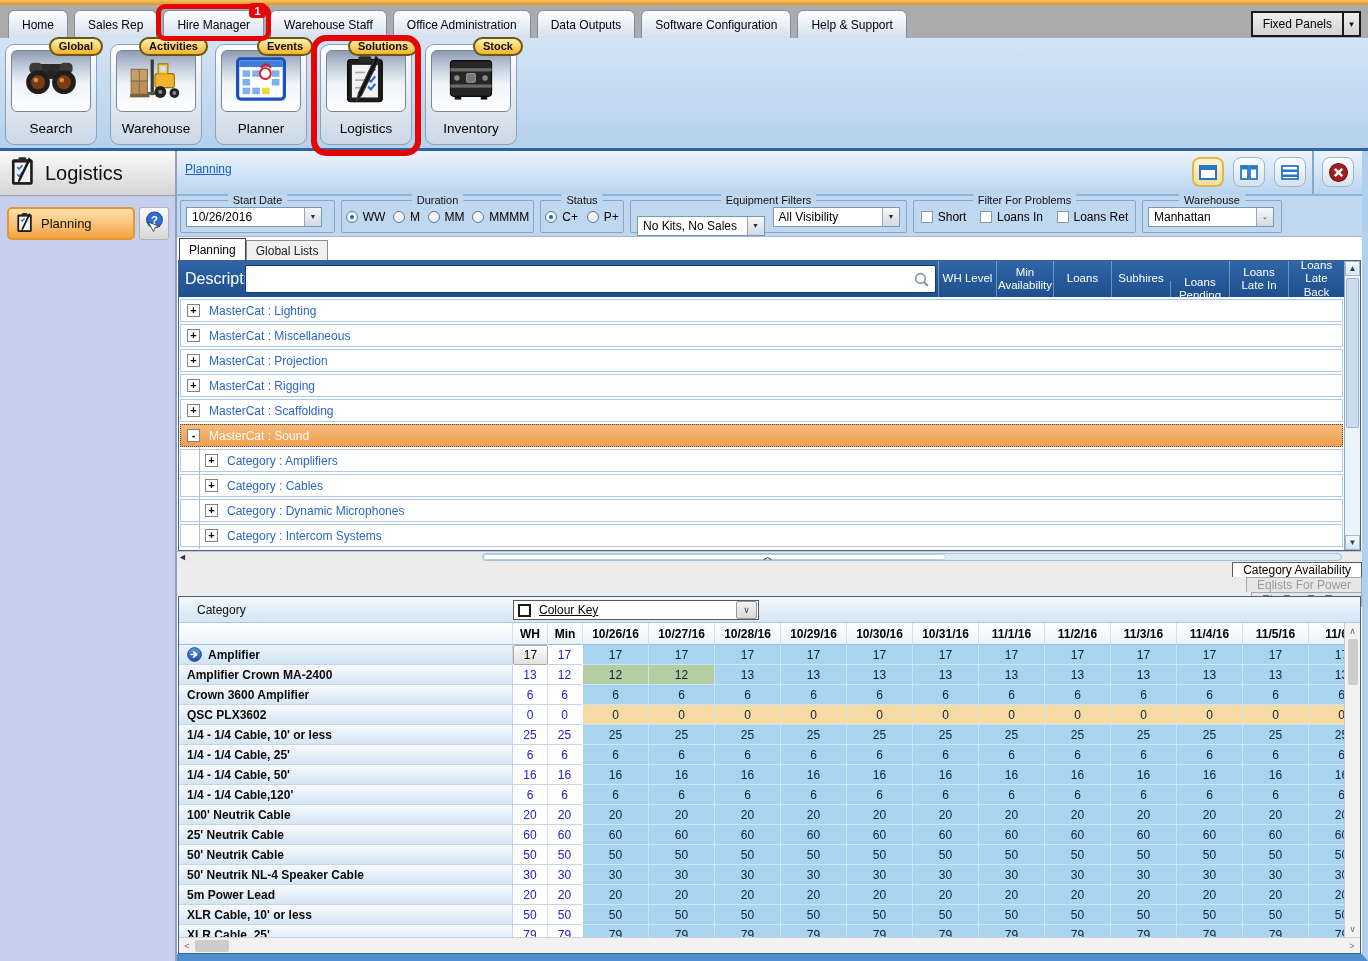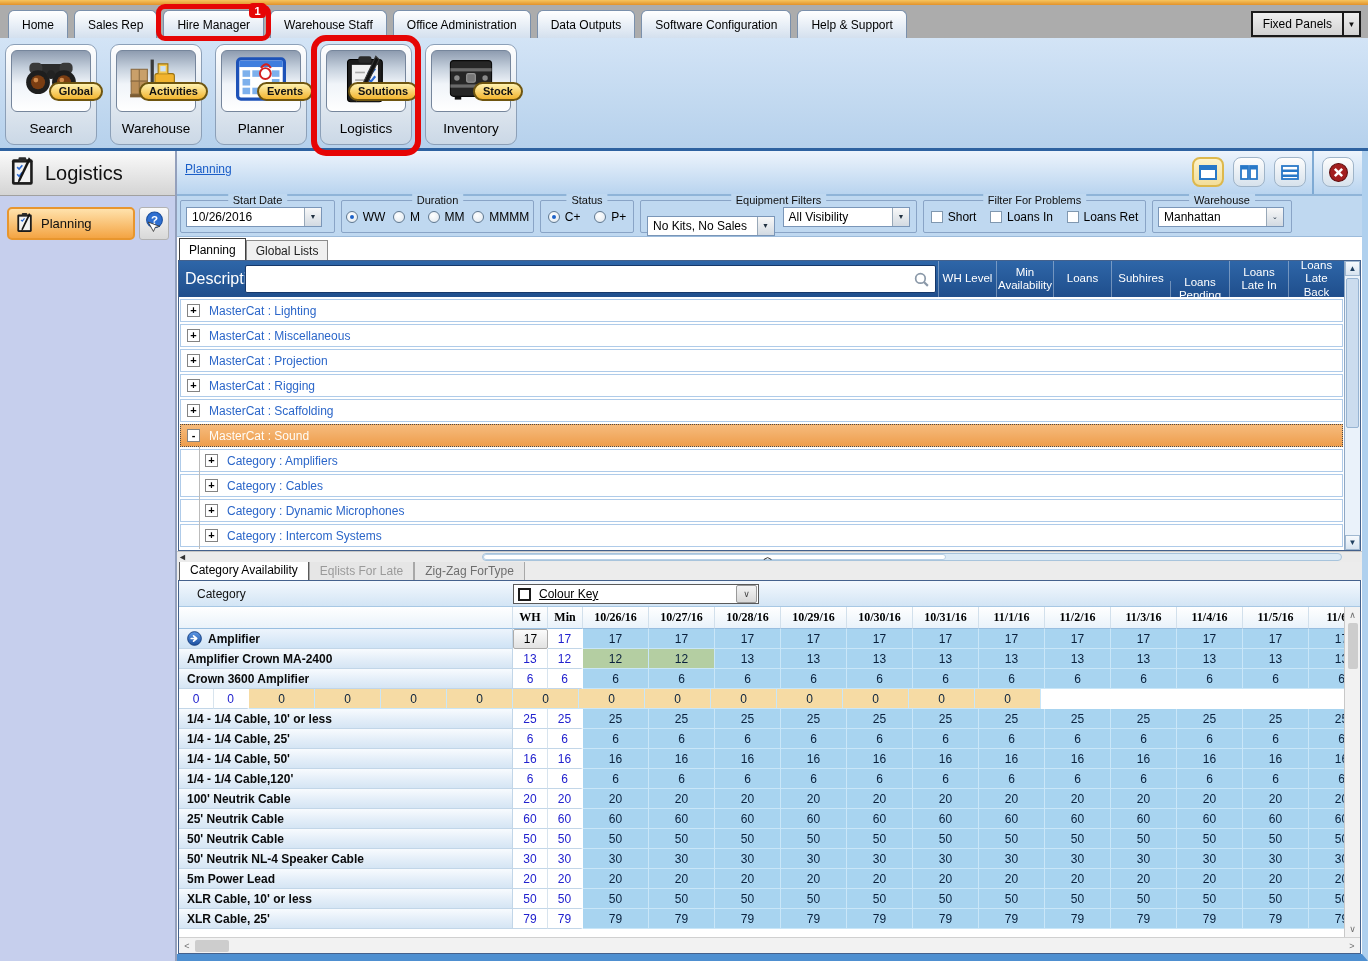--- a/index.html
+++ b/index.html
@@ -24,21 +24,21 @@
   
   .ribbon { height:113px; background:linear-gradient(180deg,#D3E4F6,#B6D1EC); border-bottom:3px solid #2E62A0; display:flex; gap:13px; padding:6px 0 0 5px; position:relative; }
   .rbtn-wrap { position:relative; width:92px; height:101px; }
   .rbtn { width:92px; height:101px; border:1px solid #8CA0B8; border-radius:9px; background:linear-gradient(180deg,#FEFEFE,#CBD8E6);
           display:flex; flex-direction:column; box-shadow:inset 0 1px 0 #fff; }
   .rbtn-well { margin:5px 5px 0 5px; height:62px; border-radius:6px; border:1px solid #76869C;
                background:linear-gradient(180deg,#8E9CB0 0%,#C4CFDC 28%,#F0F4F9 55%,#FFFFFF 100%);
                display:flex; align-items:center; justify-content:center; }
   .rbtn-label { flex:1; display:flex; align-items:center; justify-content:center; font-size:13.5px; color:#000; }
   .rbadge { position:absolute; top:-7px; right:-6px; background:linear-gradient(180deg,#FFF2B0,#F2B42E); border:2px solid #6E5510;
-            border-radius:10px; padding:1px 8px 2px 8px; font-size:11px; font-weight:bold; color:#111; z-index:4; white-space:nowrap;margin-top:45px; }
+            border-radius:10px; padding:1px 8px 2px 8px; font-size:11px; font-weight:bold; color:#111; z-index:4; white-space:nowrap; }
   .rbtn-annotation { position:absolute; left:-9px; right:-9px; top:-9px; bottom:-11px; border:6px solid #E60505; border-radius:15px; pointer-events:none; z-index:5; }
 
   
   .content { flex:1; display:flex; min-height:0; }
   .sidebar { width:177px; background:#C6CFED; border-right:2px solid #93A0BC; display:flex; flex-direction:column; }
   .sb-header { height:45px; background:linear-gradient(180deg,#FBFBFB,#D4D4D4); border-bottom:1px solid #A0A0A0;
                display:flex; align-items:center; gap:9px; padding-left:10px; font-size:20px; color:#101010; }
   .sb-row { display:flex; gap:4px; margin:11px 6px 0 7px; }
   .sb-planning { width:128px; height:33px; background:linear-gradient(180deg,#FFE2AC,#F4A443); border:2px solid #E8962E; border-radius:5px;
                  display:flex; align-items:center; gap:7px; padding-left:7px; font-size:13px; color:#101010; }
@@ -102,21 +102,21 @@
   .vs-thumb { position:absolute; left:1px; right:1px; top:2px; height:58%; background:#CBDCEE; border:1px solid #97B4D2; border-radius:2px; }
 
   
   .splitter { height:11px; background:#EBEBEB; border-top:1px solid #C6C6C6; position:relative; }
   .split-left { position:absolute; left:1px; top:0px; font-size:9px; color:#333; }
   .split-track { position:absolute; left:305px; right:20px; top:1px; height:8px; background:#DCEAF6; border:1px solid #A8C4DC; border-radius:5px; }
   .split-thumb { position:absolute; left:0; top:0; bottom:0; width:54%; background:#FFFFFF; border:1px solid #B8D0E6; border-radius:5px; }
   .split-up { position:absolute; left:49.5%; top:-1px; font-size:9px; color:#111; font-weight:bold; z-index:2; }
 
   
-  .bottomtabs { height:18px; background:#ECECEC; display:flex; align-items:flex-end; padding-left:2px; }
+  .bottomtabs { height:34px; background:#ECECEC; display:flex; align-items:flex-end; padding-left:8px;flex-direction:column; }
   .btab { padding:0 10px; font-size:12px; display:flex; align-items:center; }
   .btab.active { height:22px; background:#fff; border:1px solid #5A5A5A; border-bottom:none; color:#000; }
   .btab.disabled { height:20px; background:#E6E6E6; border:1px solid #A8A8A8; border-bottom:none; color:#9A9A9A; }
   .btab.idle { height:20px; background:#E6E6E6; border:1px solid #A8A8A8; border-bottom:none; color:#6E6E6E; }
 
   
   .bottompanel { flex:1; margin:0 1px; border:1px solid #44618C; display:flex; flex-direction:column; background:#fff; min-height:0; }
   .catbar { height:26px; background:linear-gradient(180deg,#F3F8FD,#D3E5F5); border-bottom:1px solid #A8C8E4; position:relative; }
   .catbar-label { position:absolute; left:18px; top:6px; font-size:12px; color:#101010; }
   .colourkey { position:absolute; left:334px; top:3px; width:246px; height:20px; background:#fff; border:1px solid #5A5A5A; display:flex; align-items:center; }
@@ -130,21 +130,21 @@
   .arow { display:flex; height:20px; }
   .arow.ahead { height:22px; }
   .acell { display:flex; align-items:center; justify-content:center; font-size:12px; overflow:hidden; flex:none; }
   .acell.name { width:334px; justify-content:flex-start; padding-left:8px; gap:6px; font-weight:bold; color:#0A0A0A;
                 background:linear-gradient(180deg,#F8FBFE 0%,#E2EDF8 60%,#D5E5F4 100%); border-bottom:1px solid #C2D6E8; border-right:1px solid #C2D6E8; }
   .acell.wh, .acell.min { width:35px; background:#fff; color:#2121CE; border-bottom:1px solid #C2D6E8; border-right:1px solid #D8E4EE; }
   .acell.min { border-right:2px solid #FFF; }
   .acell.date { width:66px; background:#A8D4F0; color:#09203C; border-bottom:1px solid #C9E6F8; border-right:1px solid #C9E6F8; }
   .acell.date.green { background:#B4CEA2; }
   .acell.date.orange { background:#F6DBA4; }
-  .ahead .acell { font-weight:bold; color:#000; background:linear-gradient(180deg,#FFFFFF,#E9F2FA); border-bottom:1px solid #98BEE0; border-right:1px solid #D2E0EC;font-family:Liberation Serif, serif; }
+  .ahead .acell { font-weight:bold; color:#000; background:linear-gradient(180deg,#FFFFFF,#E9F2FA); border-bottom:1px solid #98BEE0; border-right:1px solid #D2E0EC; }
   .arow.group .acell.name { background:linear-gradient(180deg,#EDF4FC,#CFE3F5); }
   .arow.group .acell.wh { background:linear-gradient(180deg,#FBFBFB,#E2E2E2); border:1px solid #ABABAB; border-radius:2px; color:#000; }
   .avs { width:16px; background:#F2F2F2; border-left:1px solid #C8C8C8; display:flex; flex-direction:column; align-items:center; }
   .avs .ch { height:16px; display:flex; align-items:center; justify-content:center; font-size:9px; color:#707070; width:100%; }
   .avs .thumb { width:10px; height:46px; background:#CDCDCD; border-radius:2px; }
   .avs .sp { flex:1; }
   .hscroll { height:16px; background:#F2F2F2; border-top:1px solid #D0D0D0; display:flex; align-items:center; }
   .hscroll .ch { width:16px; text-align:center; font-size:9px; color:#707070; }
   .hscroll .thumb { width:34px; height:12px; background:#CDCDCD; border-radius:2px; }
   .hscroll .sp { flex:1; }
@@ -418,21 +418,21 @@
           <span class="radio-opt">
               <span class="radio"></span>
               <span>MM</span>
             </span>
           <span class="radio-opt">
               <span class="radio"></span>
               <span>MMMM</span>
             </span>
         </div>
 
-        <div class="groupbox" style="width:94px; justify-content:space-around;">
+        <div class="groupbox" style="width:84px; justify-content:space-around;">
           <span class="gb-label">Status</span>
           <span class="radio-opt">
               <span class="radio sel"></span>
               <span>C+</span>
             </span>
           <span class="radio-opt">
               <span class="radio"></span>
               <span>P+</span>
             </span>
         </div>
@@ -559,21 +559,21 @@
       <div class="splitter">
         <span class="split-left">◄</span>
         <div class="split-track">
           <div class="split-thumb"></div>
         </div>
         <span class="split-up">︿</span>
       </div>
 
       <div class="bottomtabs">
         <div class="btab active">Category Availability</div>
-        <div class="btab disabled">Eqlists For Late</div>
+        <div class="btab disabled">Eqlists For Power</div>
         <div class="btab idle">Zig-Zag ForType</div>
       </div>
 
       <div class="bottompanel">
         <div class="catbar">
           <span class="catbar-label">Category</span>
           <div class="colourkey">
             <span class="ck-box"></span>
             <span class="ck-label">Colour Key</span>
             <span class="ck-arrow">∨</span>
@@ -661,20 +661,23 @@
                 <div class="acell date">6</div>
                 <div class="acell date">6</div>
                 <div class="acell date">6</div>
                 <div class="acell date">6</div>
                 <div class="acell date">6</div>
                 <div class="acell date">6</div>
                 <div class="acell date">6</div>
                 <div class="acell date">6</div>
               </div>
               <div class="arow">
+                <div class="acell name">
+                  <span>QSC PLX3602</span>
+                </div>
                 <div class="acell wh">0</div>
                 <div class="acell min">0</div>
                 <div class="acell date orange">0</div>
                 <div class="acell date orange">0</div>
                 <div class="acell date orange">0</div>
                 <div class="acell date orange">0</div>
                 <div class="acell date orange">0</div>
                 <div class="acell date orange">0</div>
                 <div class="acell date orange">0</div>
                 <div class="acell date orange">0</div>

